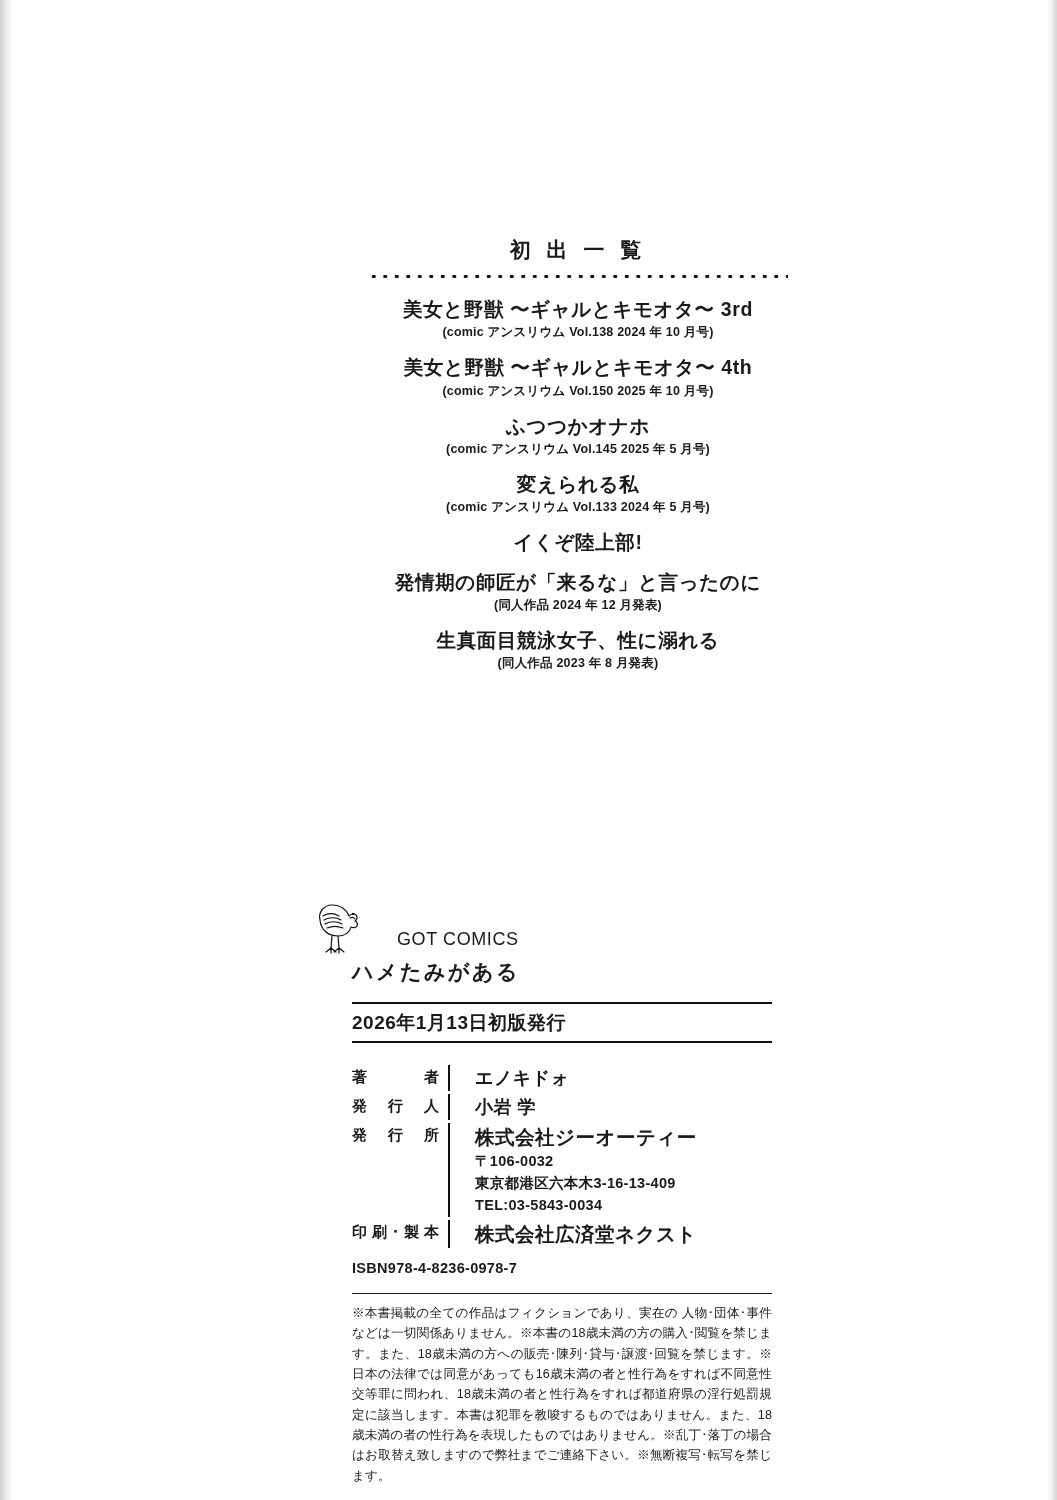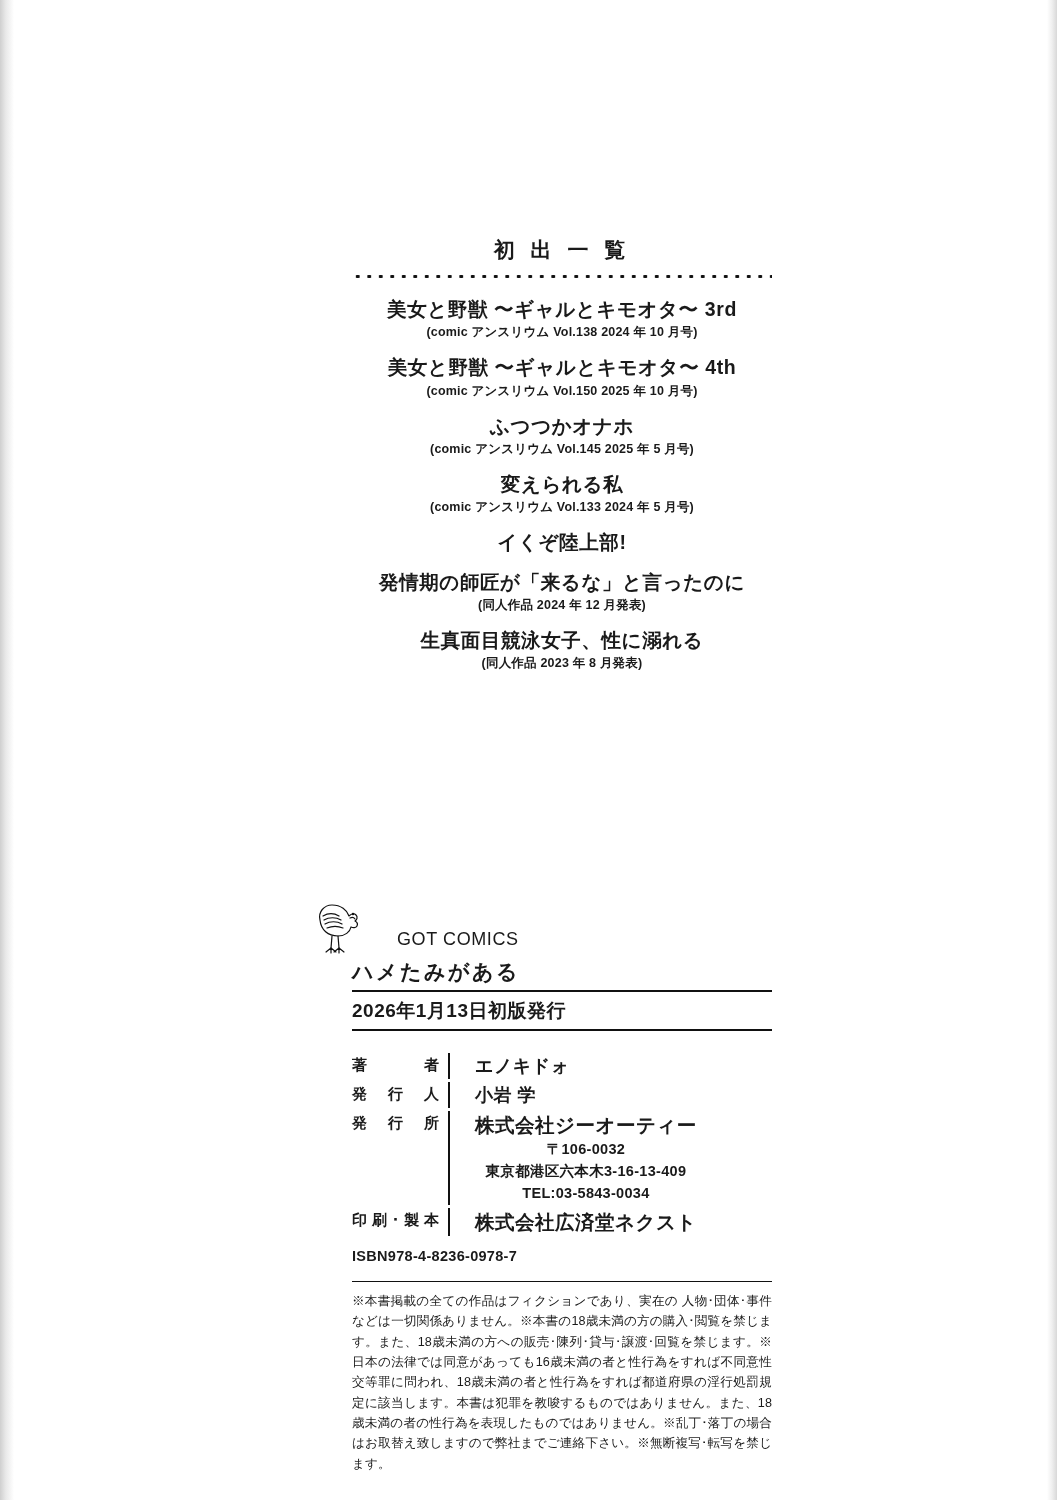--- a/index.html
+++ b/index.html
@@ -24,21 +24,21 @@
   .page-edge-right {
     position: absolute;
     right: 0; top: 0;
     width: 10px; height: 1500px;
     background: linear-gradient(to left, #d8d8d8 0%, #efefef 50%, #ffffff 100%);
   }
 
   
   .firstpub {
     position: absolute;
-    left: 352px;
+    left: 368px;
     top: 236px;
     width: 420px;
     text-align: center;
   }
   .firstpub-title {
     font-size: 21px;
     font-weight: bold;
     letter-spacing: 5px;
     margin: 0 0 9px 0;
   }
@@ -91,21 +91,21 @@
     font-size: 18px;
     font-weight: normal;
     letter-spacing: 0.6px;
     padding-bottom: 6px;
     margin-left: 15px;
   }
   .book-title {
     font-size: 21px;
     font-weight: bold;
     letter-spacing: 2.5px;
-    padding-bottom: 4px;
+    padding-bottom: 16px;
     border-bottom: 2.5px solid #111;
   }
   .pub-date {
     font-size: 19px;
     font-weight: bold;
     letter-spacing: 0.5px;
     padding: 6px 0 5px 0;
     border-bottom: 2.5px solid #111;
   }
 
@@ -136,21 +136,20 @@
     letter-spacing: 0.5px;
     line-height: 1.45;
     min-height: 24px;
   }
   .credit-value.big { font-size: 19.5px; }
   .credit-sub {
     font-size: 14.5px;
     font-weight: bold;
     letter-spacing: 0.3px;
     line-height: 1.5;
-    text-align: center;
   }
 
   .isbn-block {
     margin-top: 10px;
     margin-left: 0;
     font-size: 14.5px;
     font-weight: bold;
     letter-spacing: 0.3px;
     line-height: 1.5;
   }

